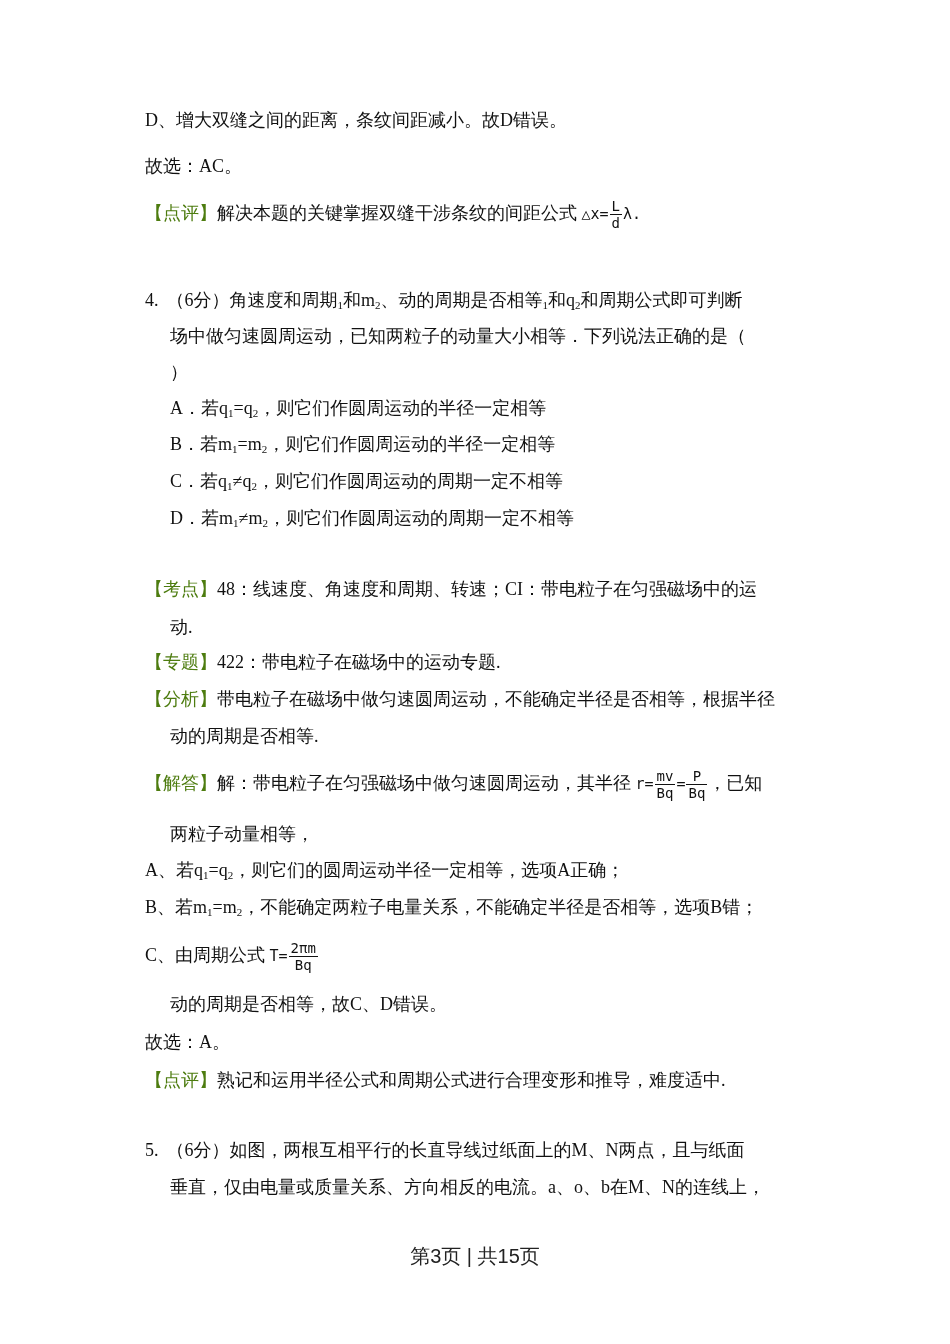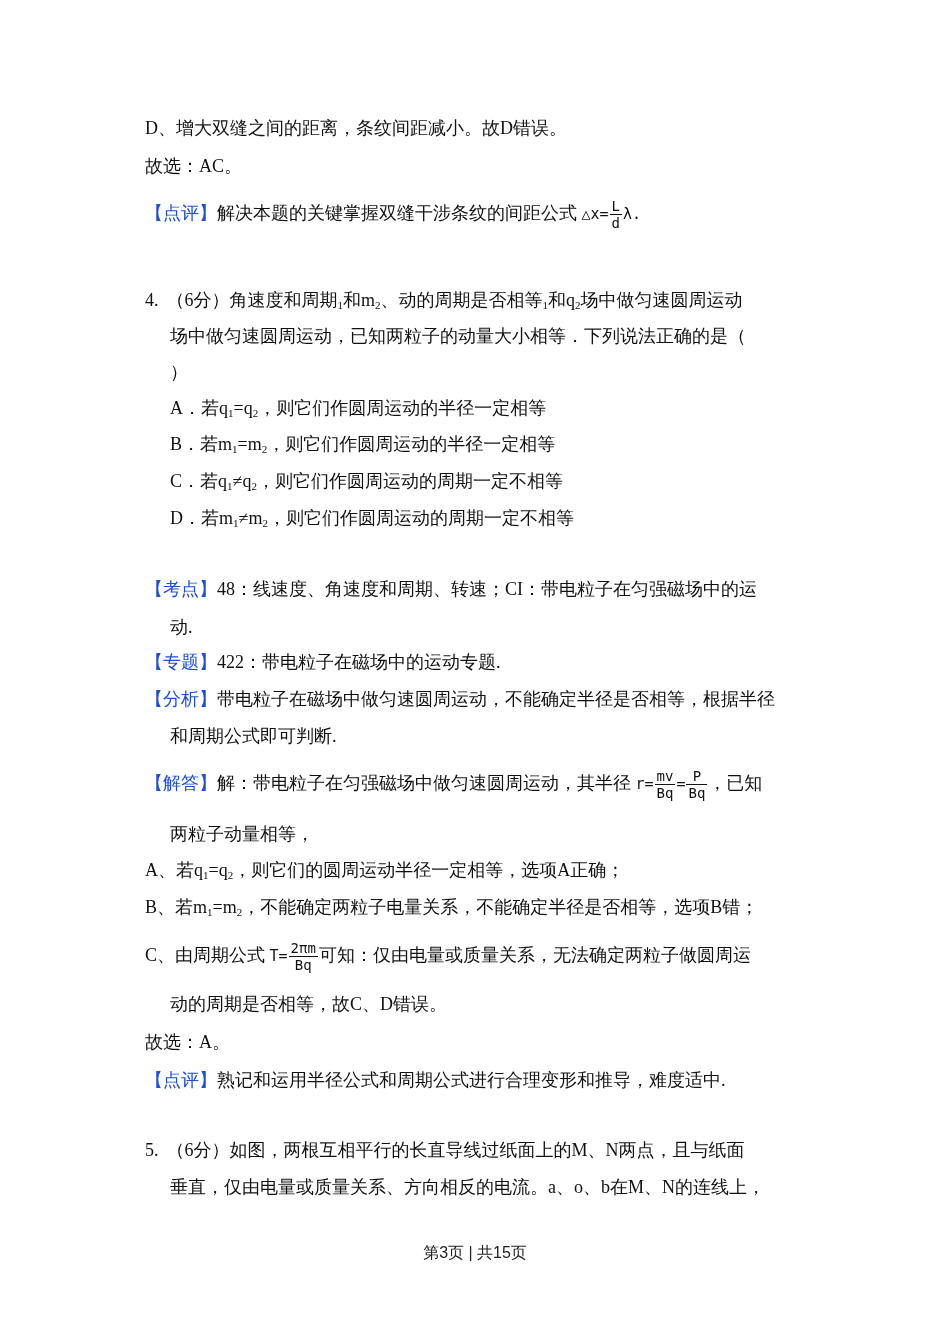--- a/index.html
+++ b/index.html
@@ -6,75 +6,75 @@
   body {
     width: 950px; height: 1344px; position: relative; overflow: hidden;
     font-family: "Liberation Serif", "DejaVu Serif", serif;
     color: #111111;
   }
   .line {
     position: absolute; left: 145px; font-size: 18px; line-height: 24px;
     white-space: nowrap;
   }
   .indent1 { left: 170px; font-family: Liberation Serif, serif; }
-  .tag { color: #1d4ed8; }
+  .tag { color: #4d7c0f; }
   sub { font-size: 11px; vertical-align: -3px; line-height: 0; }
   .frac {
     display: inline-block; vertical-align: middle; text-align: center;
     font-family: "DejaVu Sans Mono", monospace; font-size: 14px; line-height: 16px;
     margin: 0 1px;
   }
   .frac .num { display: block; border-bottom: 1px solid #111; padding: 0 2px; }
   .frac .den { display: block; padding: 0 2px; }
   .mathsm { font-family: "DejaVu Sans Mono", monospace; font-size: 15px; }
   .footer {
     position: absolute; top: 1243px; left: 0; width: 950px; text-align: center;
-    font-family: "Liberation Sans", "DejaVu Sans", sans-serif; font-size: 16px; color: #222;
+    font-family: "Liberation Sans", "DejaVu Sans", sans-serif; font-size: 20px; color: #222;
   }
 </style>
 </head>
 <body>
 
 <div>
 
-  <div class="line" style="top:116px">D、增大双缝之间的距离，条纹间距减小。故D错误。</div>
+  <div class="line" style="top:108px">D、增大双缝之间的距离，条纹间距减小。故D错误。</div>
   <div class="line" style="top:154px">故选：AC。</div>
   <div class="line" style="top:198px">
     <span class="tag">【点评】</span><span>解决本题的关键掌握双缝干涉条纹的间距公式</span>
     <span class="mathsm"><span>△x=</span><span class="frac"><span class="num">L</span><span class="den">d</span></span><span>λ.</span></span>
   </div>
 
   <div class="line" style="top:288px">
-    <span>4.</span><span style="margin-left:8px">（6分）</span><span>角速度和周期</span><sub>1</sub><span>和m</span><sub>2</sub><span>、动的周期是否相等</span><sub>1</sub><span>和q</span><sub>2</sub><span>场中做匀速圆周运动</span>
+    <span>4.</span><span style="margin-left:8px">（6分）</span><span>角速度和周期</span><sub>1</sub><span>和m</span><sub>2</sub><span>、动的周期是否相等</span><sub>1</sub><span>和q</span><sub>2</sub><span>和周期公式即可判断</span>
   </div>
   <div class="line indent1" style="top:324px">场中做匀速圆周运动，已知两粒子的动量大小相等．下列说法正确的是（</div>
   <div class="line indent1" style="top:360px">）</div>
 
   <div class="line indent1" style="top:396px"><span>A．若q</span><sub>1</sub><span>=q</span><sub>2</sub><span>，则它们作圆周运动的半径一定相等</span></div>
   <div class="line indent1" style="top:432px"><span>B．若m</span><sub>1</sub><span>=m</span><sub>2</sub><span>，则它们作圆周运动的半径一定相等</span></div>
   <div class="line indent1" style="top:469px"><span>C．若q</span><sub>1</sub><span>≠q</span><sub>2</sub><span>，则它们作圆周运动的周期一定不相等</span></div>
   <div class="line indent1" style="top:506px"><span>D．若m</span><sub>1</sub><span>≠m</span><sub>2</sub><span>，则它们作圆周运动的周期一定不相等</span></div>
 
   <div class="line" style="top:577px"><span class="tag">【考点】</span><span>48：线速度、角速度和周期、转速；CI：带电粒子在匀强磁场中的运</span></div>
   <div class="line indent1" style="top:615px">动.</div>
   <div class="line" style="top:650px"><span class="tag">【专题】</span><span>422：带电粒子在磁场中的运动专题.</span></div>
   <div class="line" style="top:687px"><span class="tag">【分析】</span><span>带电粒子在磁场中做匀速圆周运动，不能确定半径是否相等，根据半径</span></div>
-  <div class="line indent1" style="top:724px">和周期公式即可判断.</div>
+  <div class="line indent1" style="top:724px">动的周期是否相等.</div>
 
   <div class="line" style="top:768px">
     <span class="tag">【解答】</span><span>解：带电粒子在匀强磁场中做匀速圆周运动，其半径</span>
     <span class="mathsm"><span>r=</span><span class="frac"><span class="num">mv</span><span class="den">Bq</span></span><span>=</span><span class="frac"><span class="num">P</span><span class="den">Bq</span></span></span><span>，已知</span>
   </div>
   <div class="line indent1" style="top:822px">两粒子动量相等，</div>
 
   <div class="line" style="top:858px"><span>A、若q</span><sub>1</sub><span>=q</span><sub>2</sub><span>，则它们的圆周运动半径一定相等，选项A正确；</span></div>
   <div class="line" style="top:895px"><span>B、若m</span><sub>1</sub><span>=m</span><sub>2</sub><span>，不能确定两粒子电量关系，不能确定半径是否相等，选项B错；</span></div>
   <div class="line" style="top:940px">
     <span>C、由周期公式</span>
-    <span class="mathsm"><span>T=</span><span class="frac"><span class="num">2πm</span><span class="den">Bq</span></span></span><span>可知：仅由电量或质量关系，无法确定两粒子做圆周运</span>
+    <span class="mathsm"><span>T=</span><span class="frac"><span class="num">2πm</span><span class="den">Bq</span></span></span>
   </div>
   <div class="line indent1" style="top:992px">动的周期是否相等，故C、D错误。</div>
   <div class="line" style="top:1030px">故选：A。</div>
   <div class="line" style="top:1068px"><span class="tag">【点评】</span><span>熟记和运用半径公式和周期公式进行合理变形和推导，难度适中.</span></div>
 
   <div class="line" style="top:1138px"><span>5.</span><span style="margin-left:8px">（6分）</span><span>如图，两根互相平行的长直导线过纸面上的M、N两点，且与纸面</span></div>
   <div class="line indent1" style="top:1175px">垂直，仅由电量或质量关系、方向相反的电流。a、o、b在M、N的连线上，</div>
 
   <div class="footer">第3页 | 共15页</div>
 </div>

